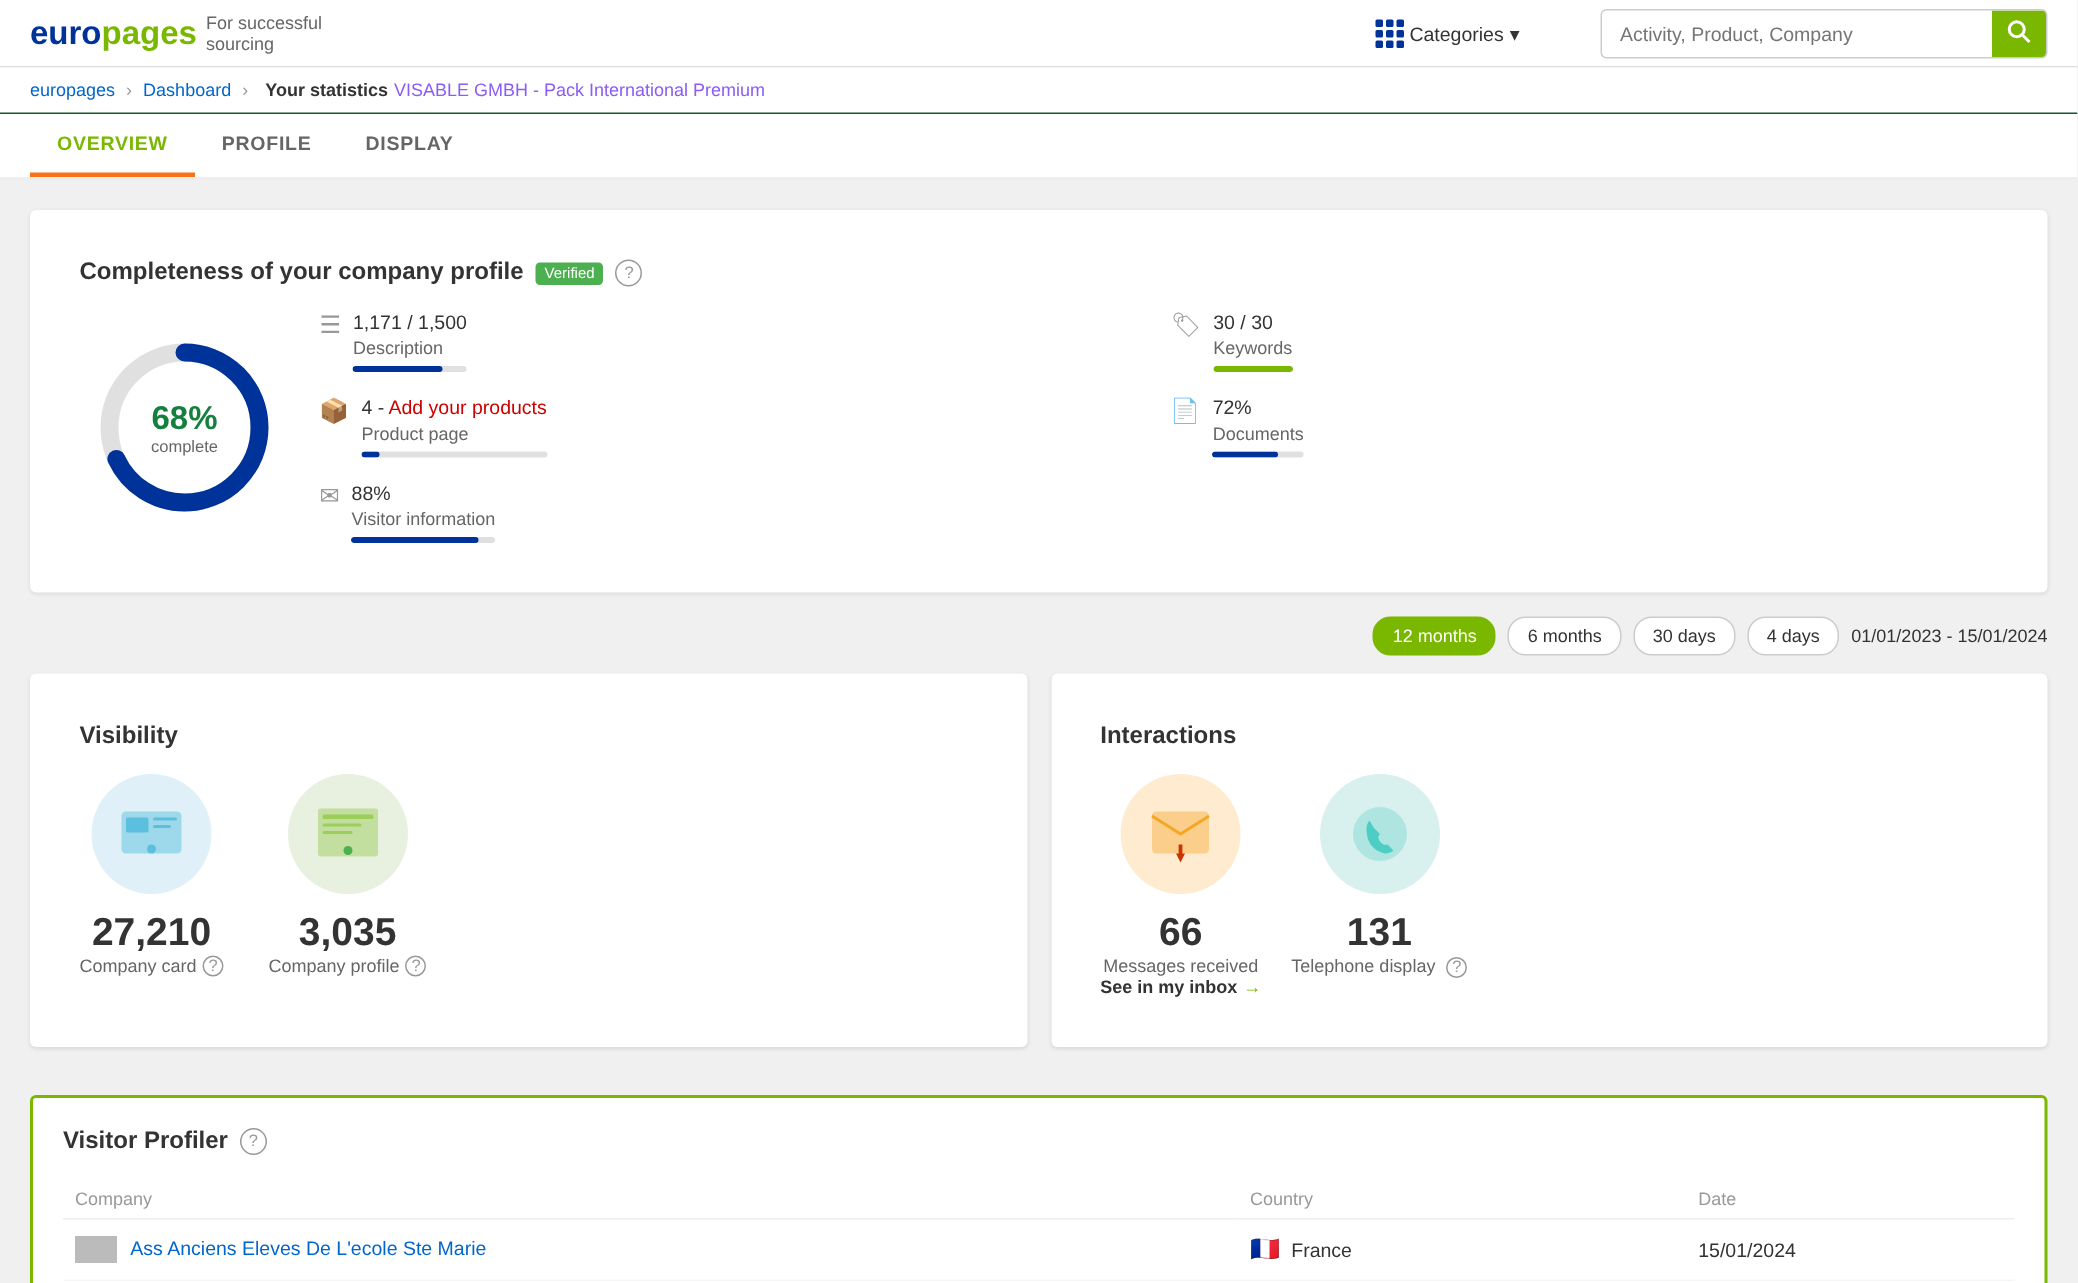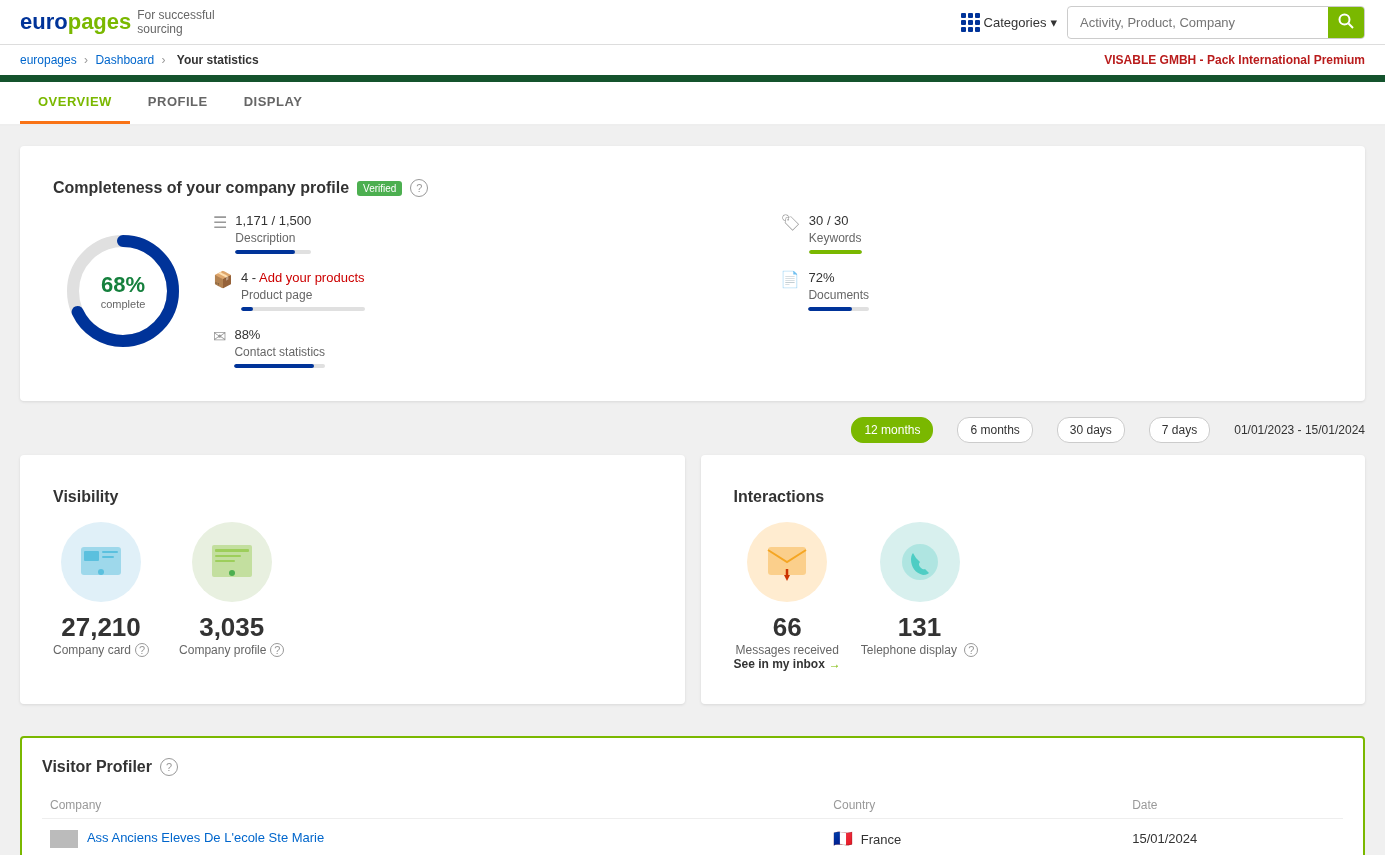--- a/index.html
+++ b/index.html
@@ -14,39 +14,38 @@
       display: flex;
       align-items: center;
       justify-content: space-between;
     }
     .logo { display: flex; align-items: center; }
     .logo-euro { color: #003399; font-size: 22px; font-weight: bold; }
     .logo-pages { color: #7ab800; font-size: 22px; font-weight: bold; }
     .logo-tag { font-size: 12px; color: #666; margin-left: 6px; line-height: 1.2; }
     .header-search { display: flex; align-items: center; gap: 10px; }
     .categories-btn { background: none; border: none; color: #333; cursor: pointer; font-size: 13px; display: flex; align-items: center; gap: 4px; }
-    .search-bar { display: flex; align-items: center; border: 1px solid #ccc; border-radius: 4px; overflow: hidden; }
+    .search-bar { display: flex; align-items: center; border: 1px solid #ccc; border-radius: 4px; overflow: hidden; margin-left: 44px; }
     .search-input { border: none; outline: none; padding: 6px 12px; width: 260px; font-size: 13px; color: #999; }
     .search-btn { background: #7ab800; border: none; padding: 6px 10px; cursor: pointer; }
     .search-btn svg { fill: white; }
 
     
     .breadcrumb-bar {
       background: #fff;
       padding: 8px 20px;
       display: flex;
-      justify-content: space-between;
       align-items: center;
-      border-bottom: 7px solid #14532d;
+      border-bottom: 1px solid #14532d;
     }
     .breadcrumb { font-size: 12px; color: #666; }
     .breadcrumb a { color: #0066cc; text-decoration: none; }
     .breadcrumb span { color: #999; margin: 0 4px; }
     .breadcrumb .current { color: #333; font-weight: bold; }
-    .company-label { font-size: 12px; color: #b91c1c; font-weight: bold; }
+    .company-label { font-size: 12px; color: #8b5cf6; }
 
     
     .tabs-bar {
       background: #fff;
       padding: 0 20px;
       border-bottom: 2px solid #eee;
     }
     .tabs { display: flex; gap: 0; }
     .tab {
       padding: 12px 18px;
@@ -97,21 +96,21 @@
     .progress-bar { height: 4px; background: #e0e0e0; border-radius: 2px; overflow: hidden; margin-top: 4px; }
     .progress-fill { height: 100%; background: #003399; border-radius: 2px; }
     .progress-fill.green { background: #7ab800; }
     .metric-row { display: flex; align-items: flex-start; gap: 8px; }
 
     
     .time-filter {
       display: flex;
       justify-content: flex-end;
       align-items: center;
-      gap: 24px;
+      gap: 8px;
       margin-bottom: 12px;
     }
     .time-btn {
       padding: 5px 12px;
       border: 1px solid #ccc;
       border-radius: 12px;
       background: #fff;
       cursor: pointer;
       font-size: 12px;
       color: #333;
@@ -309,37 +308,37 @@
                 </div>
               </div>
             </div>
           </div>
 
           <div class="metric-item">
             <div class="metric-row">
               <span style="color:#999;font-size:16px;">✉</span>
               <div>
                 <div class="metric-value">88%</div>
-                <div class="metric-name">Contact statistics</div>
+                <div class="metric-name">Visitor information</div>
                 <div class="progress-bar">
                   <div class="progress-fill" style="width:88%"></div>
                 </div>
               </div>
             </div>
           </div>
         </div>
       </div>
     </div>
   </div>
 
   <div class="time-filter">
     <button class="time-btn active">12 months</button>
     <button class="time-btn">6 months</button>
     <button class="time-btn">30 days</button>
-    <button class="time-btn">7 days</button>
+    <button class="time-btn">4 days</button>
     <span class="date-range">01/01/2023 - 15/01/2024</span>
   </div>
 
   <div class="stats-row">
 
     <div class="card">
       <div class="stat-section-title">Visibility</div>
       <div class="visibility-items">
 
         <div class="vis-item">

